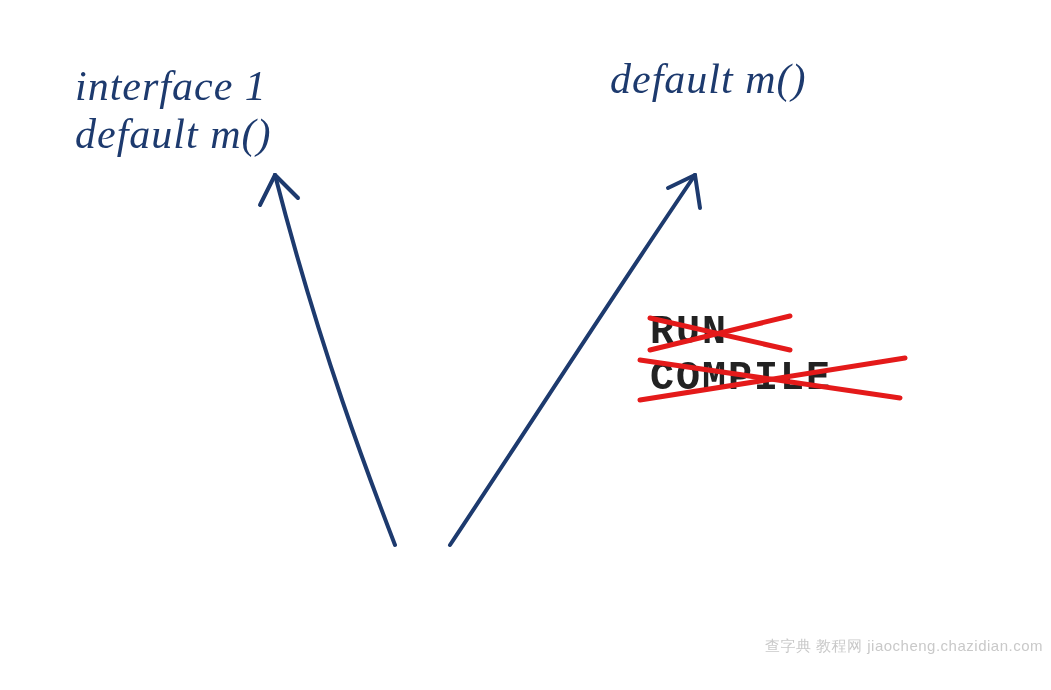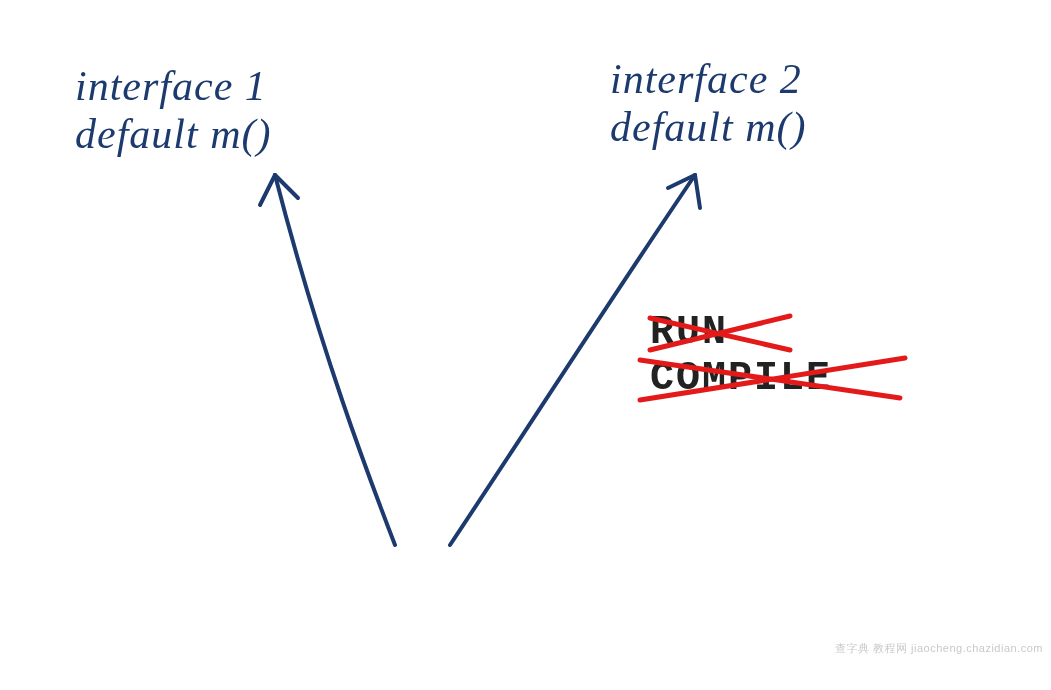--- a/index.html
+++ b/index.html
@@ -44,37 +44,36 @@
     left: 0; top: 0;
     width: 1051px;
     height: 690px;
     pointer-events: none;
   }
   .watermark {
     position: absolute;
     right: 8px;
     bottom: 6px;
     font-family: Arial, sans-serif;
-    font-size: 11px;
+    font-size: 15px;
     color: #c9c9c9;
     letter-spacing: 0.5px;
   }
 </style>
 </head>
 <body>
 
 <div class="canvas">
 
   <div class="handwritten block1">
     <div>interface 1</div>
     <div>default m()</div>
   </div>
 
   <div class="handwritten block2">
-    <div>interface 2</div>
     <div>default m()</div>
   </div>
 
 
   <div class="stamp">
     <div>RUN</div>
     <div>COMPILE</div>
   </div>
 
   <svg class="svg-layer" viewBox="0 0 1051 690">

